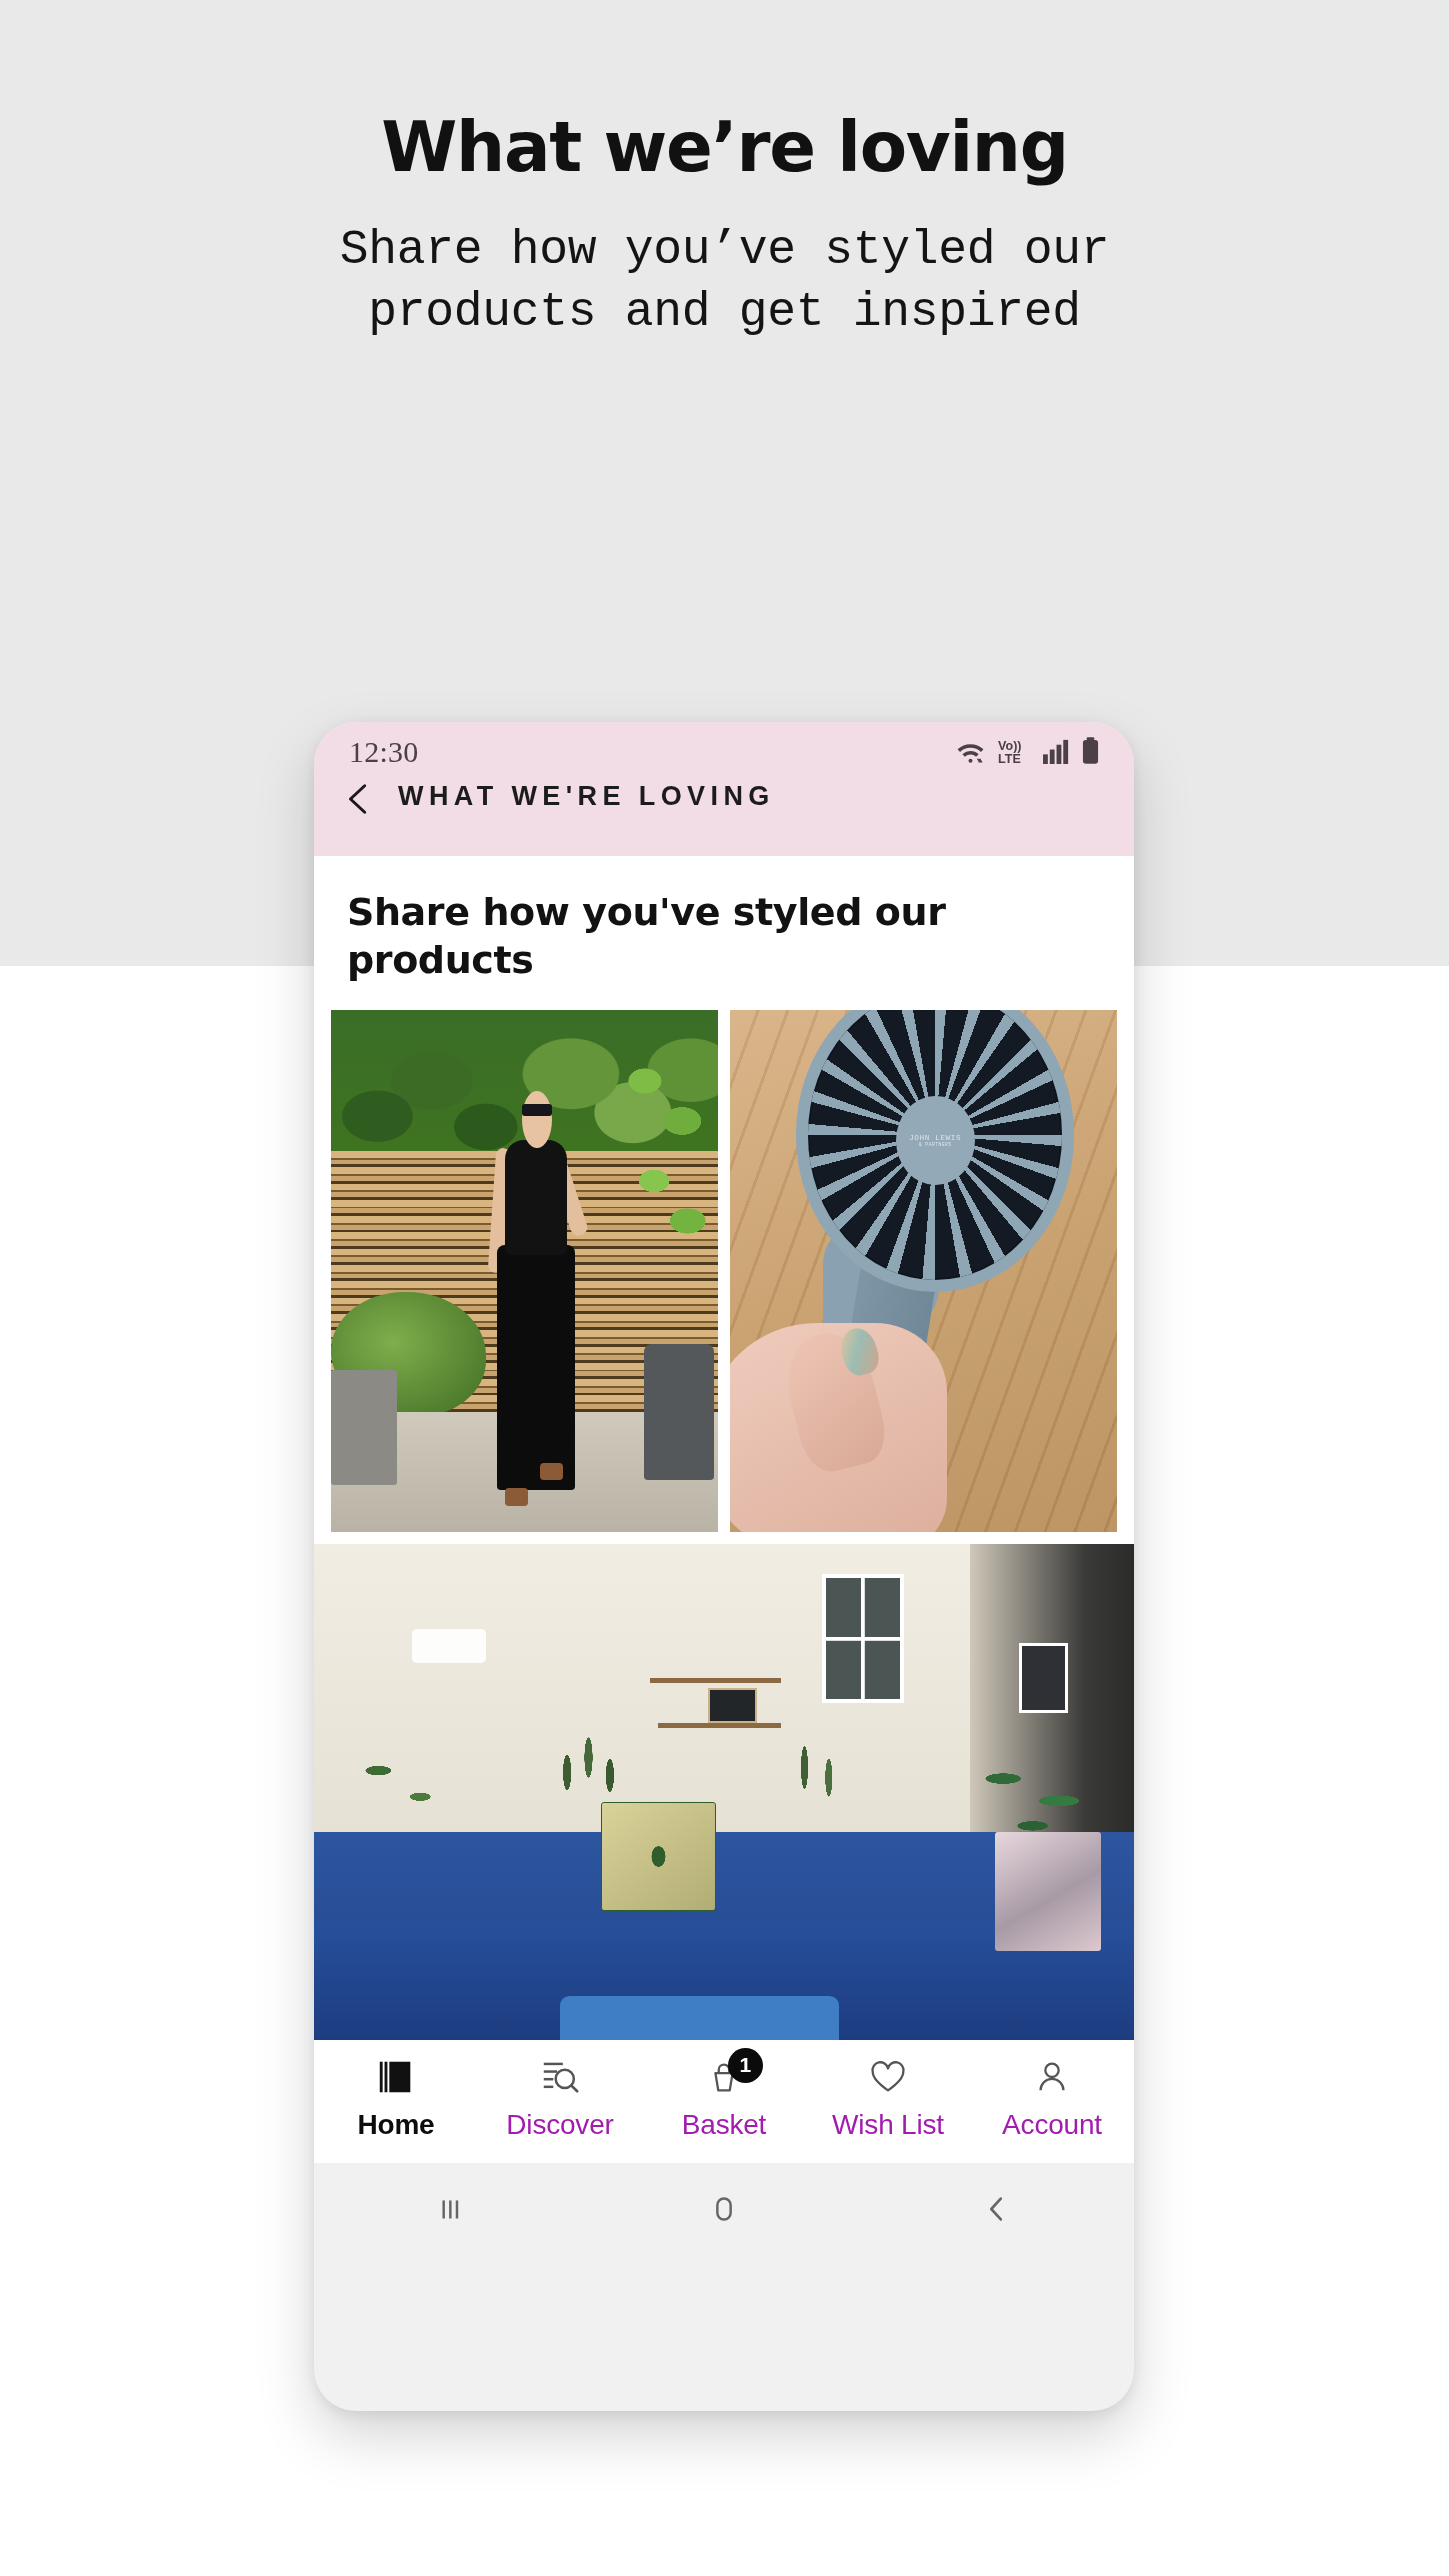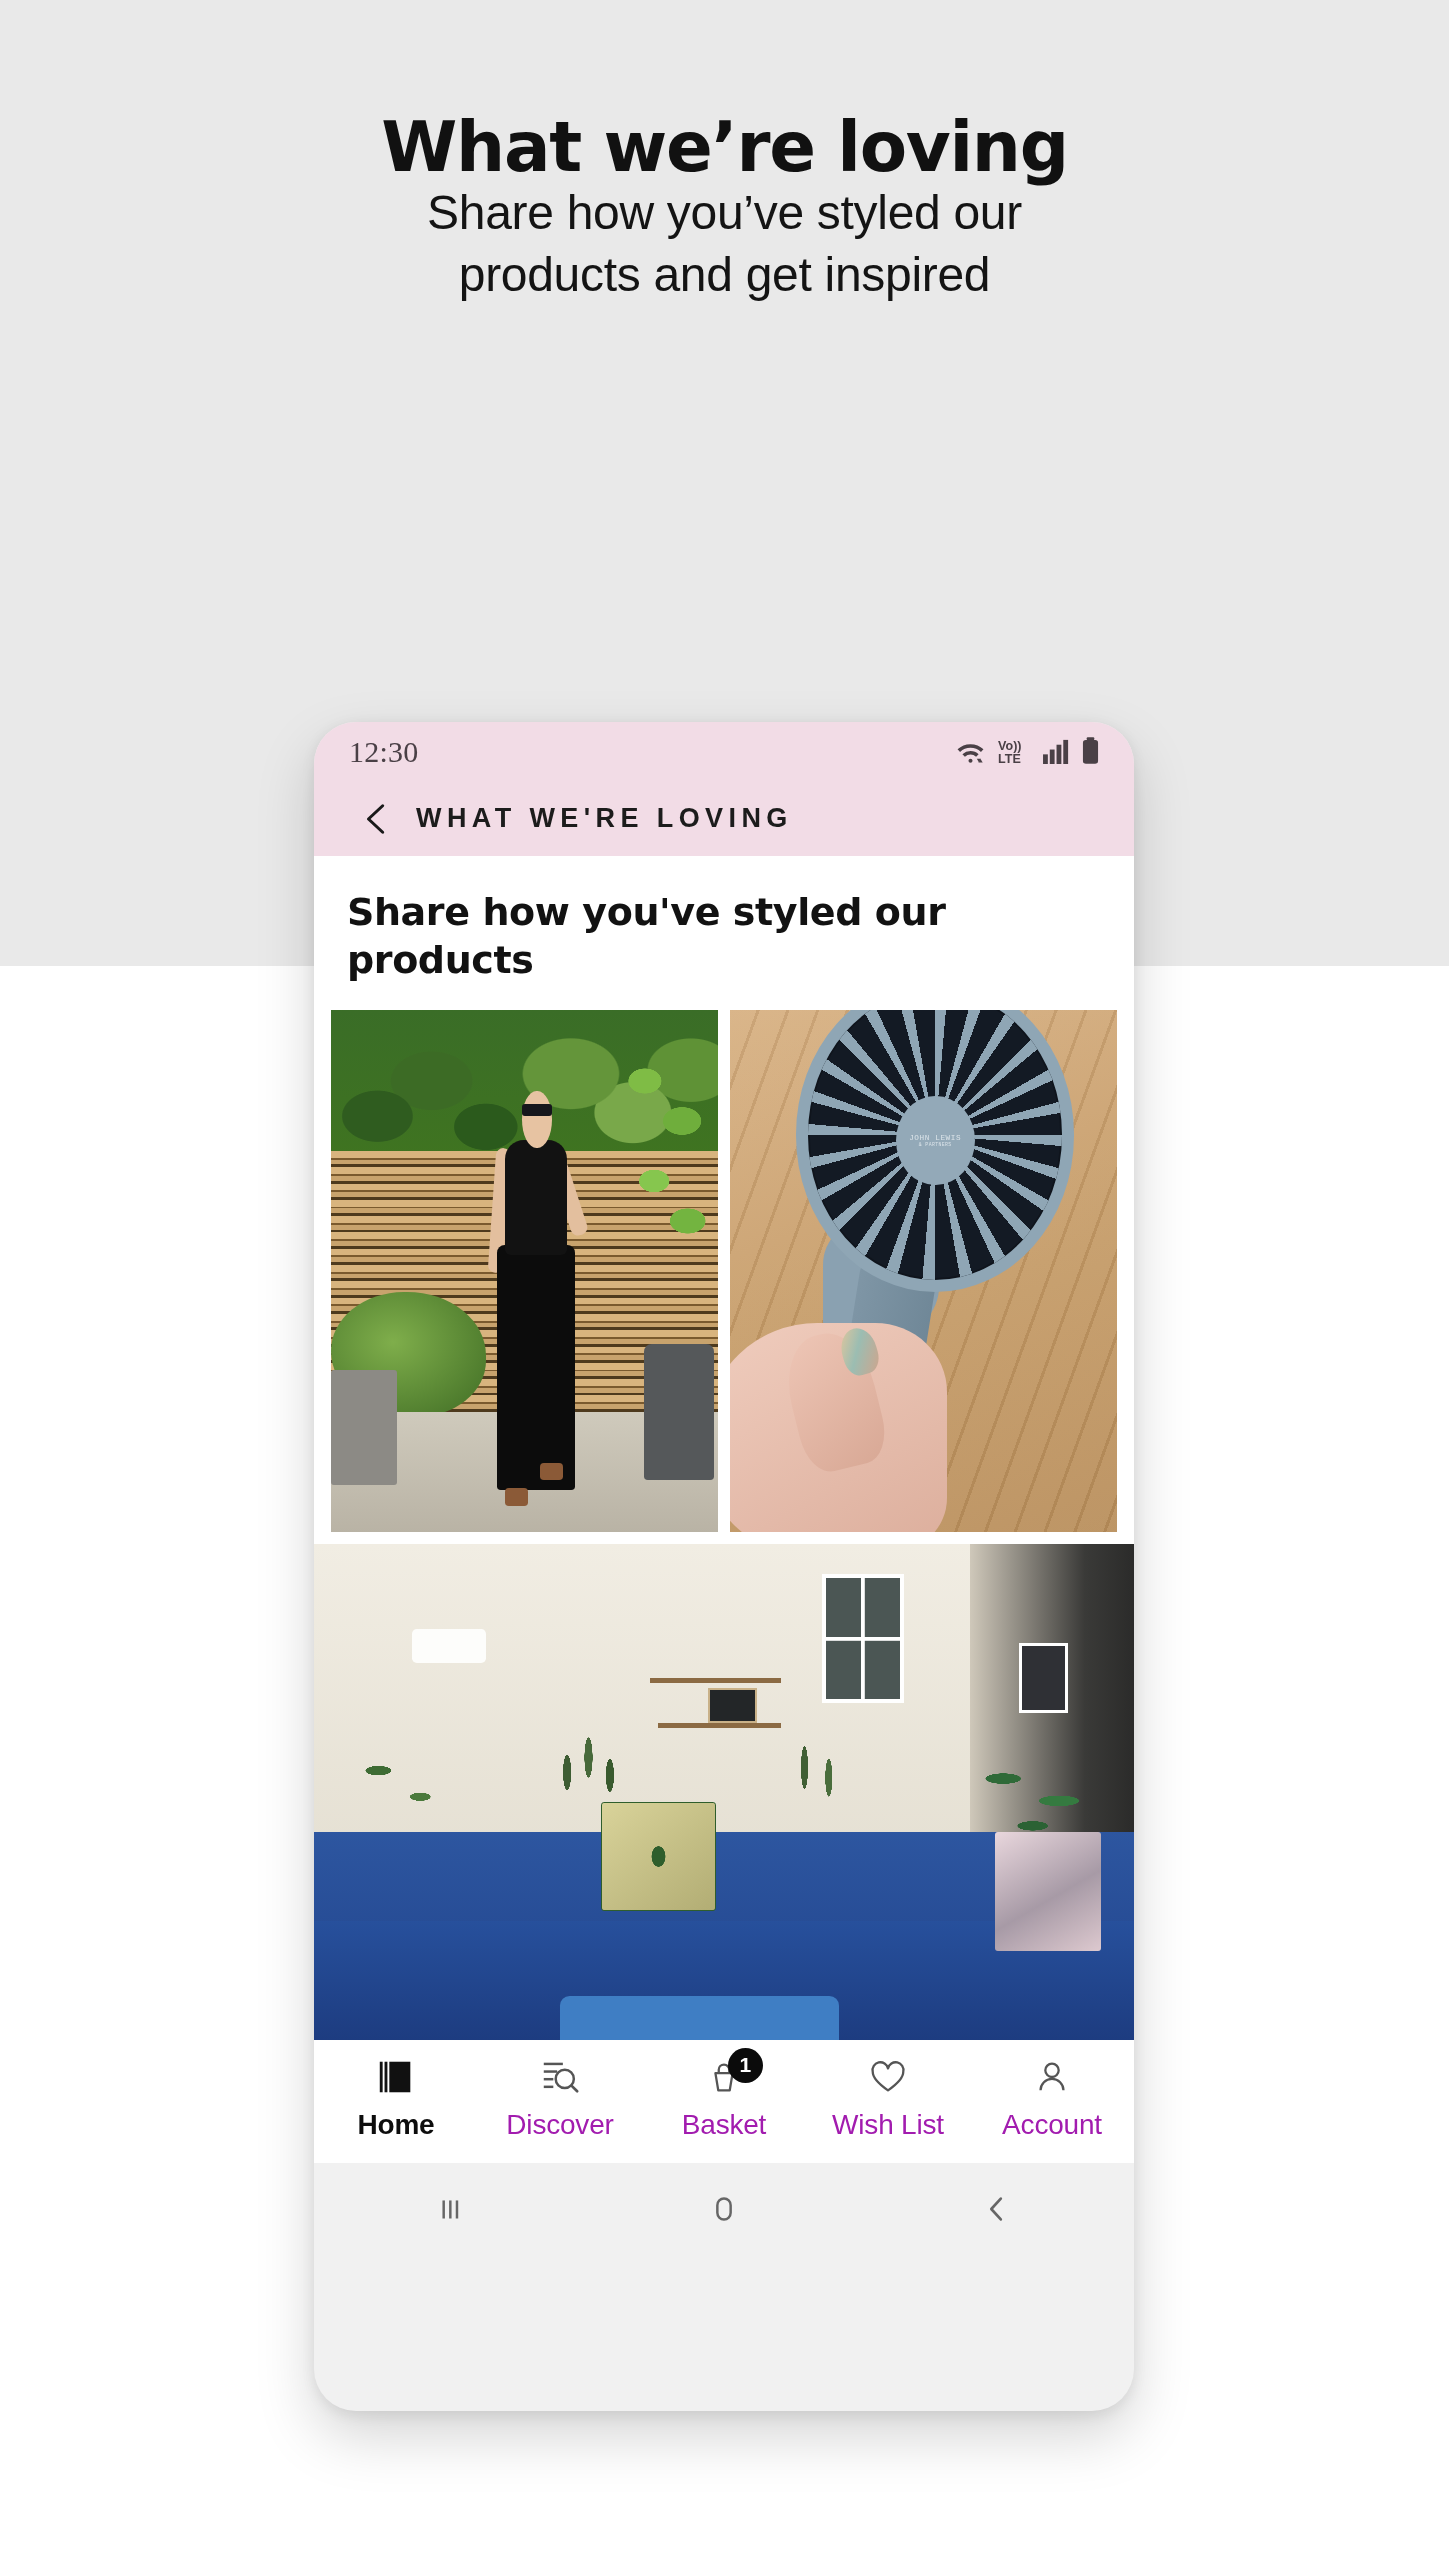--- a/index.html
+++ b/index.html
@@ -29,21 +29,22 @@
   }
   .promo-title{
     font-family:"DejaVu Sans", sans-serif;
     font-size:69px;
     font-weight:700;
     color:#111111;
     letter-spacing:-1.3px;
     line-height:1.02;
   }
   .promo-sub{
-    font-family:Liberation Sans, sans-serif;
+    margin-top:38px;
+    font-family:Liberation Mono, monospace;
     font-size:48px;
     font-weight:400;
     color:#141414;
     line-height:1.28;
     letter-spacing:-0.3px;
   }
 
   
   .phone{
     position:absolute;
@@ -72,22 +73,22 @@
   .status-icons svg{ display:block; }
   .volte{
     font-size:0;
     line-height:0;
   }
 
   
   .appbar{
     height:75px; width:100%;
     background:#f2dce6;
-    display:flex; align-items:center;
-    padding:0 45px;
+    display:flex; 
+    padding:0 27px;
   }
   .back-chevron{ width:36px; height:36px; display:block; margin-right:21px; }
   .appbar-title{
     font-size:27px; font-weight:600; color:#1c1c1c;
     letter-spacing:5.4px;
     font-family:"Liberation Sans", sans-serif;
   }
 
   
   .sheet{

